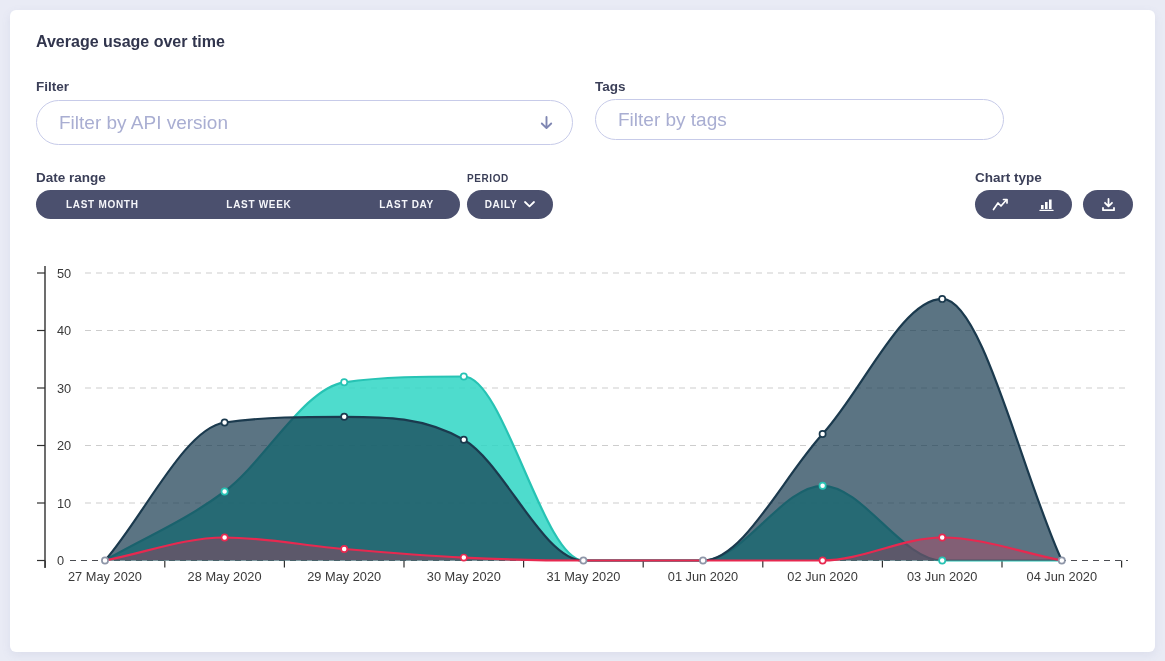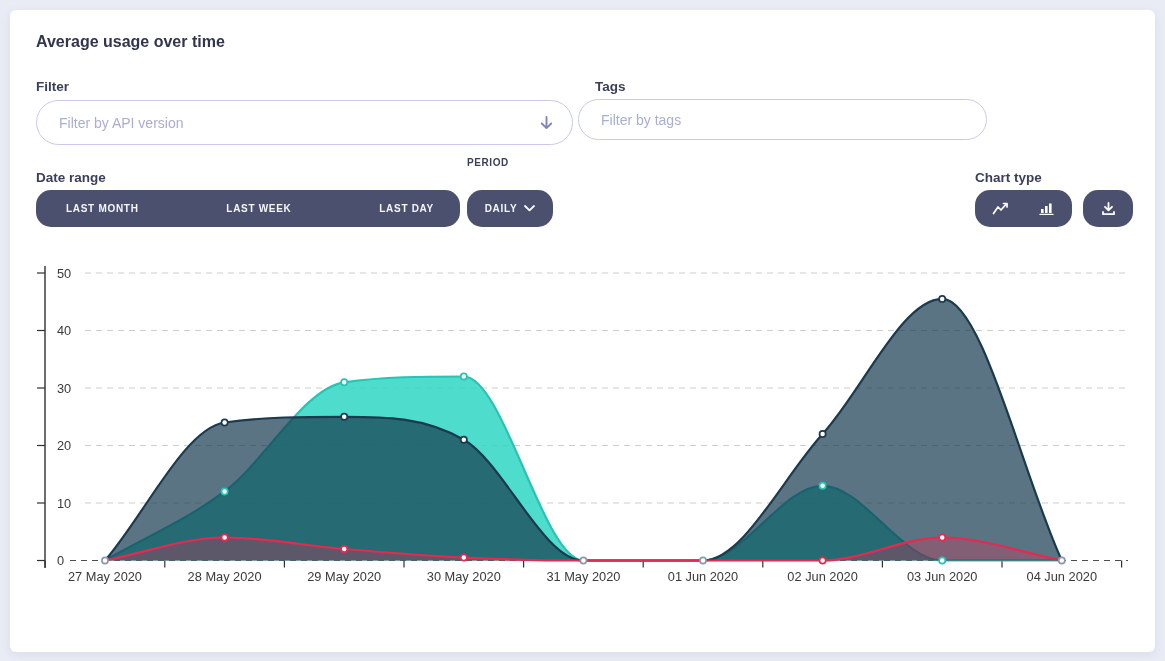--- a/index.html
+++ b/index.html
@@ -16,35 +16,35 @@
     background:#ffffff; border-radius:6px;
     box-shadow: 0 3px 10px rgba(100,110,160,.10);
   }
   .abs { position:absolute; }
   .page-title { font-size:16px; font-weight:bold; color:#31354d; }
   .field-label { font-size:13.5px; font-weight:bold; color:#3b3f58; }
   .micro-label { font-size:10px; font-weight:bold; color:#3b3f58; letter-spacing:.6px; }
   .input-pill {
     width:100%; height:100%;
     border:1.6px solid #c7cbe9; border-radius:23px;
-    padding:0 44px 0 22px; font-size:14px; color:#444;
+    padding:0 44px 0 22px; font-size:19px; color:#444;
     font-family:"Liberation Sans",sans-serif;
     outline:none; background:#fff;
   }
   .input-pill::placeholder { color:#a9aed2; }
   .arrow-wrap { position:absolute; right:18px; top:50%; transform:translateY(-50%); cursor:pointer; line-height:0; }
   .gray-btn {
     width:100%; height:100%; border:none; cursor:pointer;
     background:#8b90a7; color:#ffffff; border-radius:18px;
     font-size:11px; font-weight:bold; letter-spacing:.6px;
     font-family:"Liberation Sans",sans-serif;
   }
   .dark-pill {
     background:#4b506e; border-radius:15px;
-    display:flex; align-items:center; height:37px;
+    display:flex; align-items:center; height:29px;
   }
   .seg-bar { justify-content:space-between; padding:0 20px 0 24px; }
   .seg {
     color:#f5f6fa; font-size:10px; font-weight:bold; letter-spacing:.7px;
     background:none; border:none; cursor:pointer; padding:0 6px;
     font-family:"Liberation Sans",sans-serif;
     display:flex; align-items:center; gap:7px; height:100%;
   }
   .center { justify-content:center; }
   .icon-btn {
@@ -65,38 +65,38 @@
   <div class="abs" style="left:26px; top:90px; width:537px; height:45px;">
     <input class="input-pill" type="text" placeholder="Filter by API version" style="">
     <span class="arrow-wrap">
       <svg width="17" height="17" viewBox="0 0 17 17" fill="none">
         <path d="M8.5 2.5 V13 M3.8 9 L8.5 13.6 L13.2 9" stroke="#7f86b2" stroke-width="1.9" stroke-linecap="round" stroke-linejoin="round"></path>
       </svg>
     </span>
   </div>
 
   <div class="abs field-label" style="left:585px; top:69px;">Tags</div>
-  <div class="abs" style="left:568px; top:89px; width:409px; height:41px;text-decoration:underline;">
+  <div class="abs" style="left:585px; top:89px; width:409px; height:41px;text-decoration:underline;">
     <input class="input-pill" style="border-radius: 21px;" type="text" placeholder="Filter by tags">
   </div>
 
   <div class="abs field-label" style="left:26px; top:160px;">Date range</div>
   <div class="abs dark-pill seg-bar" style="left:26px; top:180px; width:424px;">
     <button class="seg">
         <span>LAST MONTH</span>
       </button>
     <button class="seg">
         <span>LAST WEEK</span>
       </button>
     <button class="seg">
         <span>LAST DAY</span>
       </button>
   </div>
 
-  <div class="abs micro-label" style="left:457px; top:147px;">PERIOD</div>
+  <div class="abs micro-label" style="left:457px; top:163px;">PERIOD</div>
   <div class="abs dark-pill center" style="left:457px; top:180px; width:86px;">
     <button class="seg">
       <span>DAILY</span>
       <span style="line-height:0;">
         <svg width="11" height="7" viewBox="0 0 11 7" fill="none">
             <path d="M1 1 L5.5 5.3 L10 1" stroke="#ffffff" stroke-width="1.8" stroke-linecap="round" stroke-linejoin="round"></path>
           </svg>
       </span>
     </button>
   </div>

